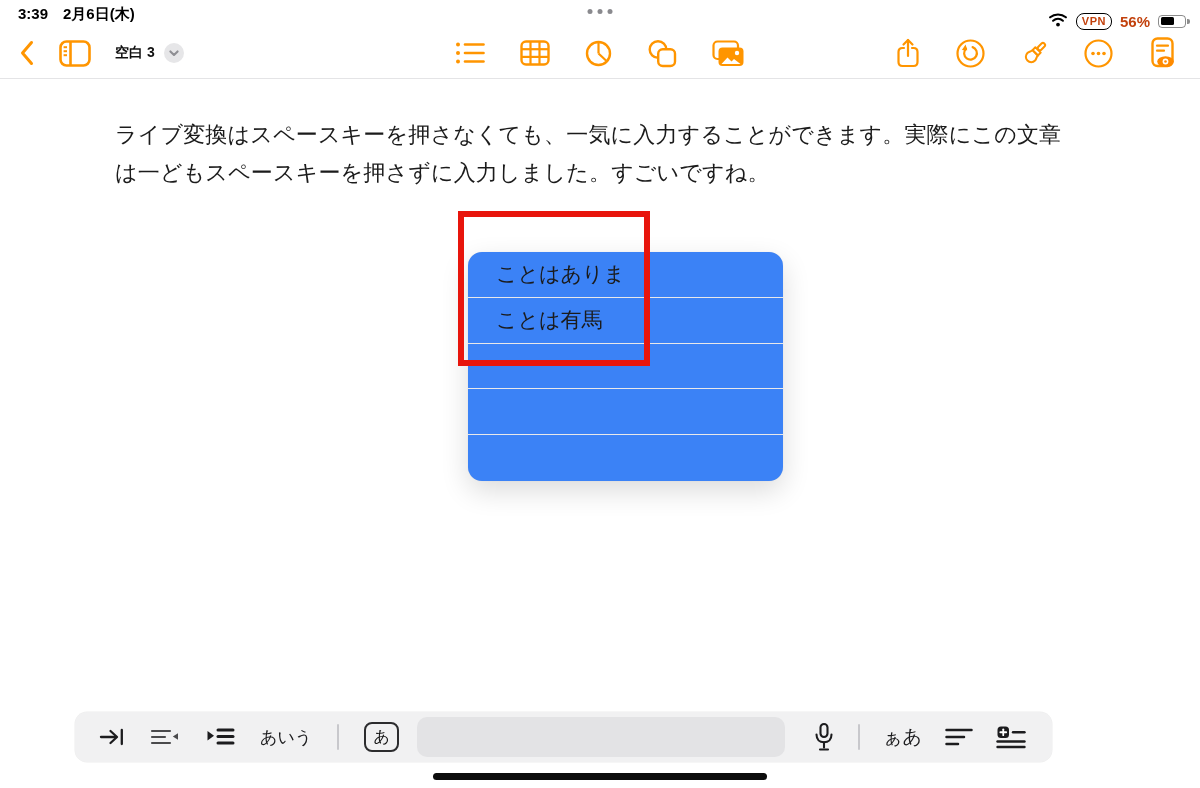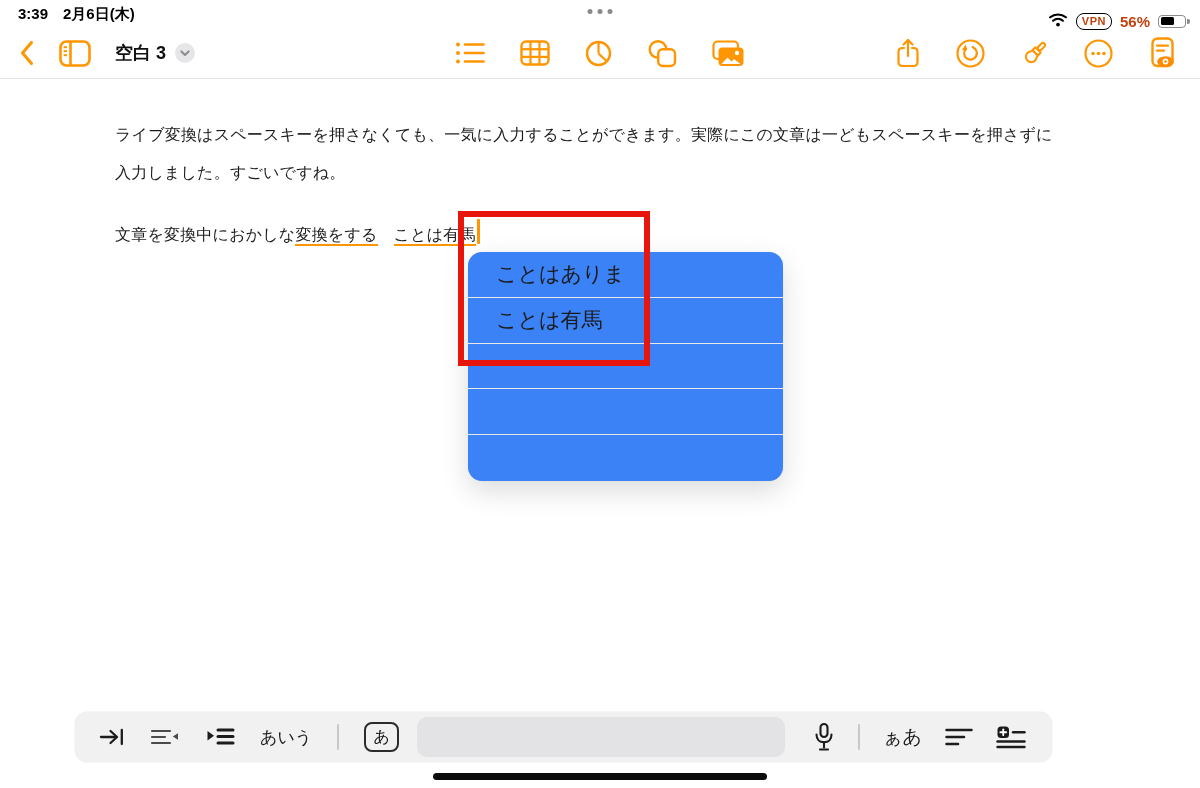--- a/index.html
+++ b/index.html
@@ -27,28 +27,28 @@
                    background:#000; border-radius:1.5px; }
   .battery .nub { position:absolute; right:-4.5px; top:3.5px; width:2.5px; height:5px;
                   background:rgba(0,0,0,.45); border-radius:0 2px 2px 0; }
 
   
   .toolbar { position:absolute; top:28px; left:0; right:0; height:50px; }
   .tb-left { position:absolute; left:18px; top:0; height:50px; display:flex; align-items:center; gap:24px; }
   .tb-center { position:absolute; left:50%; top:0; transform:translateX(-50%);
                height:50px; display:flex; align-items:center; gap:35px; }
   .tb-right { position:absolute; right:22px; top:0; height:50px; display:flex; align-items:center; gap:33px; }
-  .note-title { display:flex; align-items:center; gap:9px; font-size:18px; font-weight:700; color:#101010; }
+  .note-title { display:flex; align-items:center; gap:9px; font-size:14px; font-weight:700; color:#101010; }
   .title-badge { width:20px; height:20px; border-radius:50%; background:#e6e6e8;
                  display:flex; align-items:center; justify-content:center; }
   .tb-sep { position:absolute; top:78px; left:0; right:0; height:1px; background:#e4e4e6; }
   .icon-btn { display:flex; align-items:center; justify-content:center; }
 
   
-  .para { position:absolute; left:115px; width:950px; font-size:16px; line-height:38px;
+  .para { position:absolute; left:115px; width:950px; font-size:22px; line-height:38px;
           color:#1b1b1b; letter-spacing:.2px; }
   .para1 { top:116px; }
   .para2 { top:216px; }
   .seg-conv { border-bottom:2.5px solid #ff9500; padding-bottom:1px; }
   .seg-compose { border-bottom:2.5px solid #ff9500; padding-bottom:1px; margin-left:16px; }
   .caret { display:inline-block; width:3px; height:25px; background:#ff9500;
            vertical-align:-4px; margin-left:1px; border-radius:1px; }
 
   
   .popup { position:absolute; left:468px; top:252px; width:315px; height:229px;
@@ -219,21 +219,20 @@
           <circle cx="18.5" cy="24.5" r="2.9" fill="#fff"></circle>
           <circle cx="18.5" cy="24.5" r="1.3" fill="#FF8A00"></circle>
         </svg>
       </button>
     </div>
   </div>
   <div class="tb-sep"></div>
 
   <p class="para para1">ライブ変換はスペースキーを押さなくても、一気に入力することができます。実際にこの文章は一どもスペースキーを押さずに入力しました。すごいですね。</p>
 
-  <p class="para para2"><span>文章を変換中におかしな</span><span class="seg-conv">変換をする</span><span class="seg-compose">ことは有馬</span><span class="caret"></span></p>
 
   <div class="popup">
     <div class="cand-row">ことはありま</div>
     <div class="cand-row">ことは有馬</div>
     <div class="cand-row"></div>
     <div class="cand-row"></div>
     <div class="cand-row"></div>
   </div>
 
   <div class="red-box"></div>

